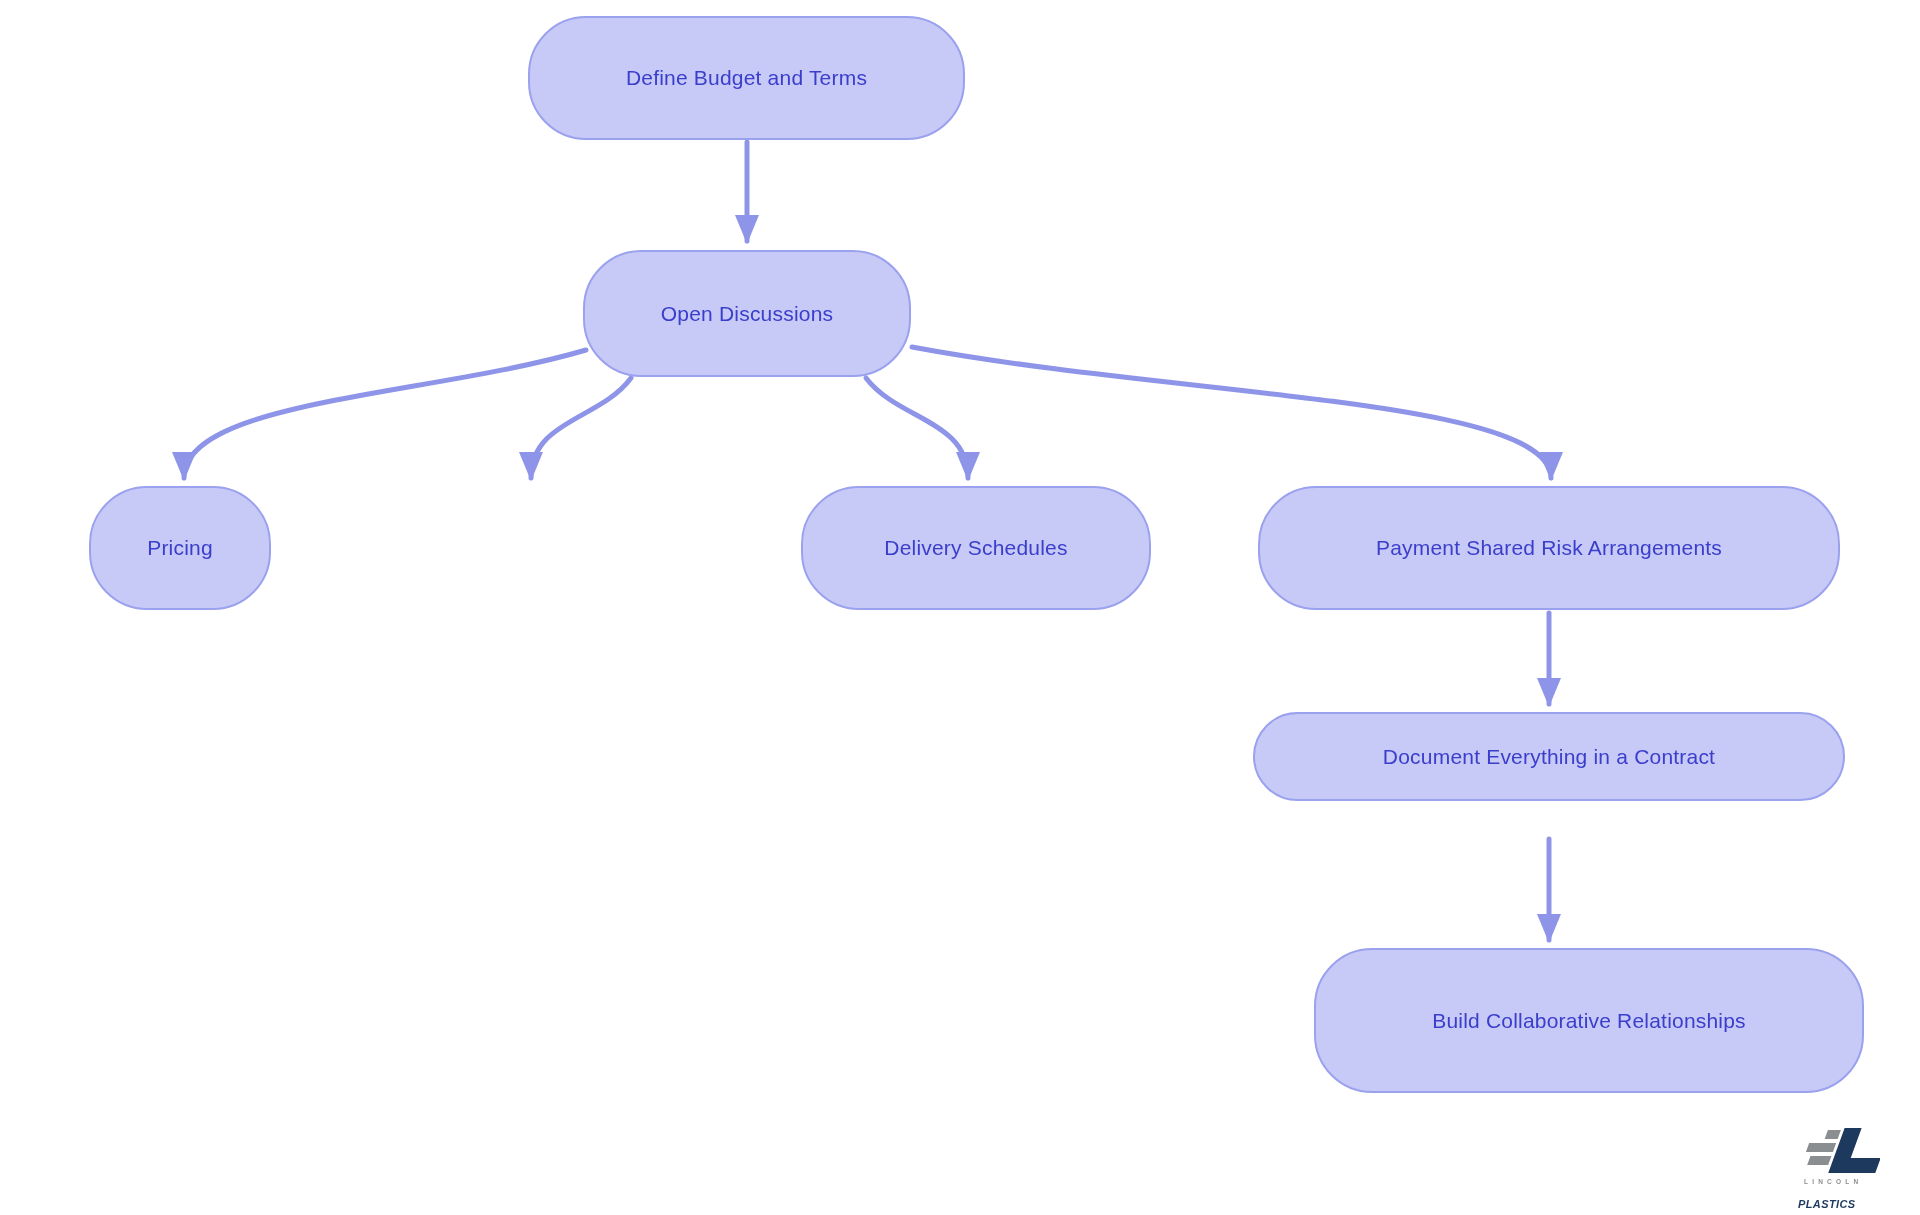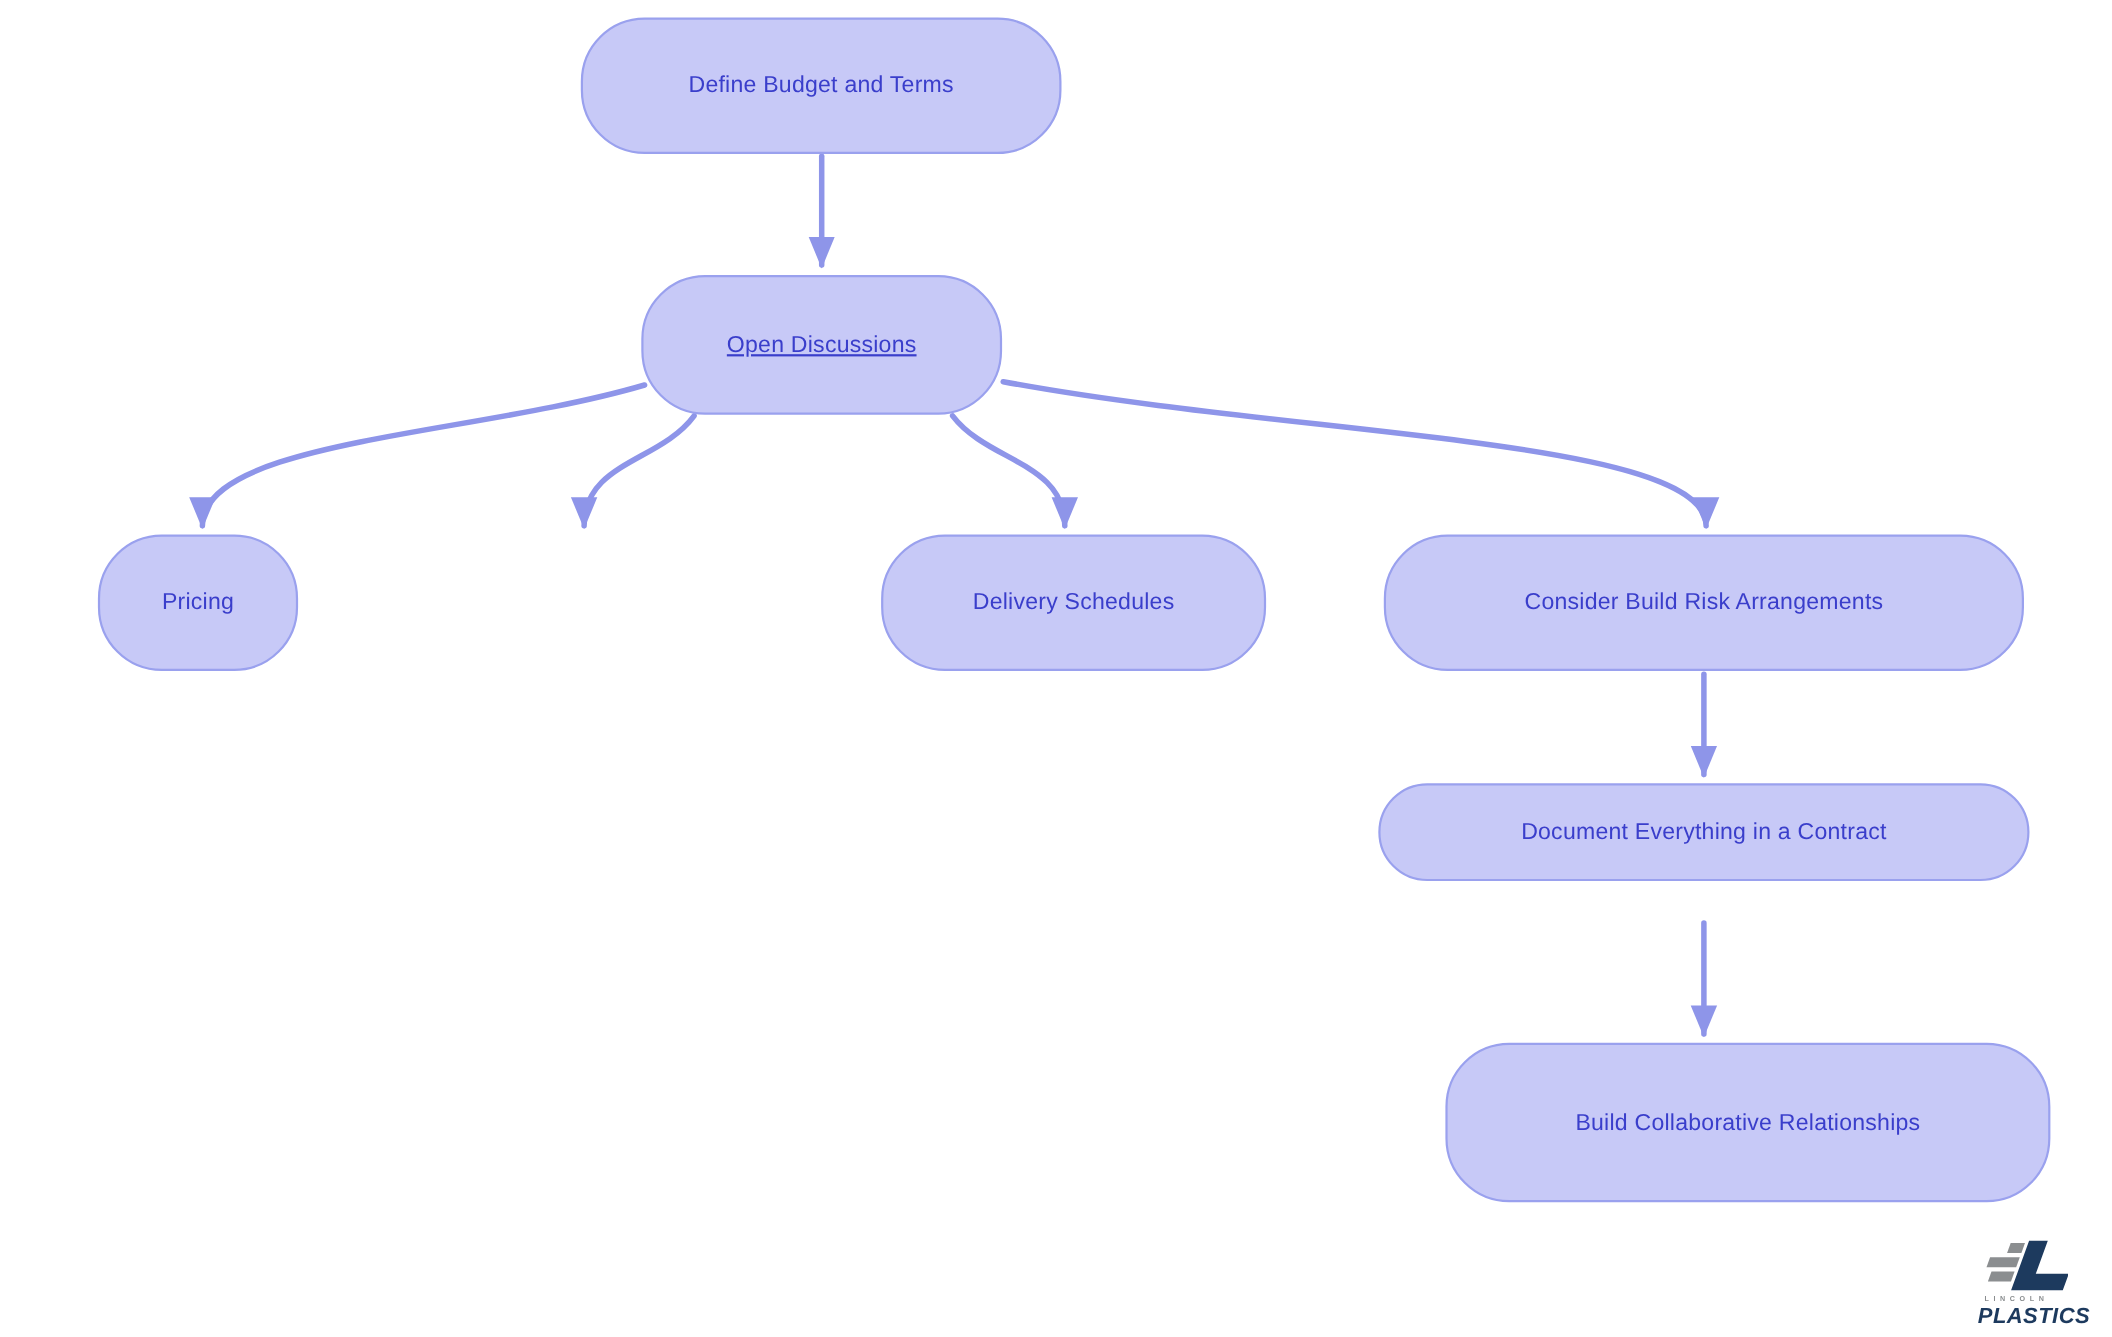--- a/index.html
+++ b/index.html
@@ -63,22 +63,22 @@
   .logo-line1 {
     margin-top: 3px;
     margin-left: 6px;
     font-size: 6.5px;
     font-weight: 700;
     letter-spacing: 4.2px;
     color: var(--logo-gray, #8b8e90);
     white-space: nowrap;
   }
   .logo-line2 {
-    margin-top: 1px;
-    font-size: 20px;
+    margin-top: 13px;
+    font-size: 11px;
     font-weight: 800;
     font-style: italic;
     letter-spacing: 0.4px;
     color: var(--logo-navy, #1d3a5e);
     white-space: nowrap;
     text-align: center;
   }
 </style>
 </head>
 <body>
@@ -93,24 +93,24 @@
   <path d="M 747 142 L 747 241" class="edge" marker-end="url(#arrowhead)"></path>
       <path d="M 586 350 C 430 396 184 400 184 478" class="edge" marker-end="url(#arrowhead)"></path>
       <path d="M 631 378 C 600 420 531 420 531 478" class="edge" marker-end="url(#arrowhead)"></path>
       <path d="M 866 378 C 898 420 968 420 968 478" class="edge" marker-end="url(#arrowhead)"></path>
       <path d="M 912 347 C 1180 397 1551 398 1551 478" class="edge" marker-end="url(#arrowhead)"></path>
       <path d="M 1549 613 L 1549 704" class="edge" marker-end="url(#arrowhead)"></path>
       <path d="M 1549 839 L 1549 940" class="edge" marker-end="url(#arrowhead)"></path>
     </svg>
 
 <div class="node" style="left: 528px; top: 16px; width: 437px; height: 124px;">Define Budget and Terms</div>
-    <div class="node" style="left: 583px; top: 250px; width: 328px; height: 127px; text-decoration: underline;">Open Discussions</div>
+    <div class="node" style="left: 583px; top: 250px; width: 328px; height: 127px;">Open Discussions</div>
     <div class="node" style="left: 89px; top: 486px; width: 182px; height: 124px;">Pricing</div>
     <div class="node" style="left: 801px; top: 486px; width: 350px; height: 124px;">Delivery Schedules</div>
-    <div class="node" style="left: 1258px; top: 486px; width: 582px; height: 124px;">Consider Build Risk Arrangements</div>
+    <div class="node" style="left: 1258px; top: 486px; width: 582px; height: 124px;">Payment Shared Risk Arrangements</div>
     <div class="node" style="left: 1253px; top: 712px; width: 592px; height: 89px;">Document Everything in a Contract</div>
     <div class="node" style="left: 1314px; top: 948px; width: 550px; height: 145px; text-align: center;">Build Collaborative Relationships</div>
   </div>
 
 <div class="logo">
   <svg class="logo-mark" width="80" height="48" viewBox="0 0 80 48" xmlns="http://www.w3.org/2000/svg">
     <g transform="translate(15,0) skewX(-20)">
       <path d="M 30 1 H 47 V 31 H 77 V 46 H 30 Z" class="logo-l" fill="#1d3a5e"></path>
       <rect x="14" y="3" width="13" height="9" class="logo-bar" fill="#8b8e90"></rect>
       <rect x="0" y="16" width="27" height="9" class="logo-bar" fill="#8b8e90"></rect>

